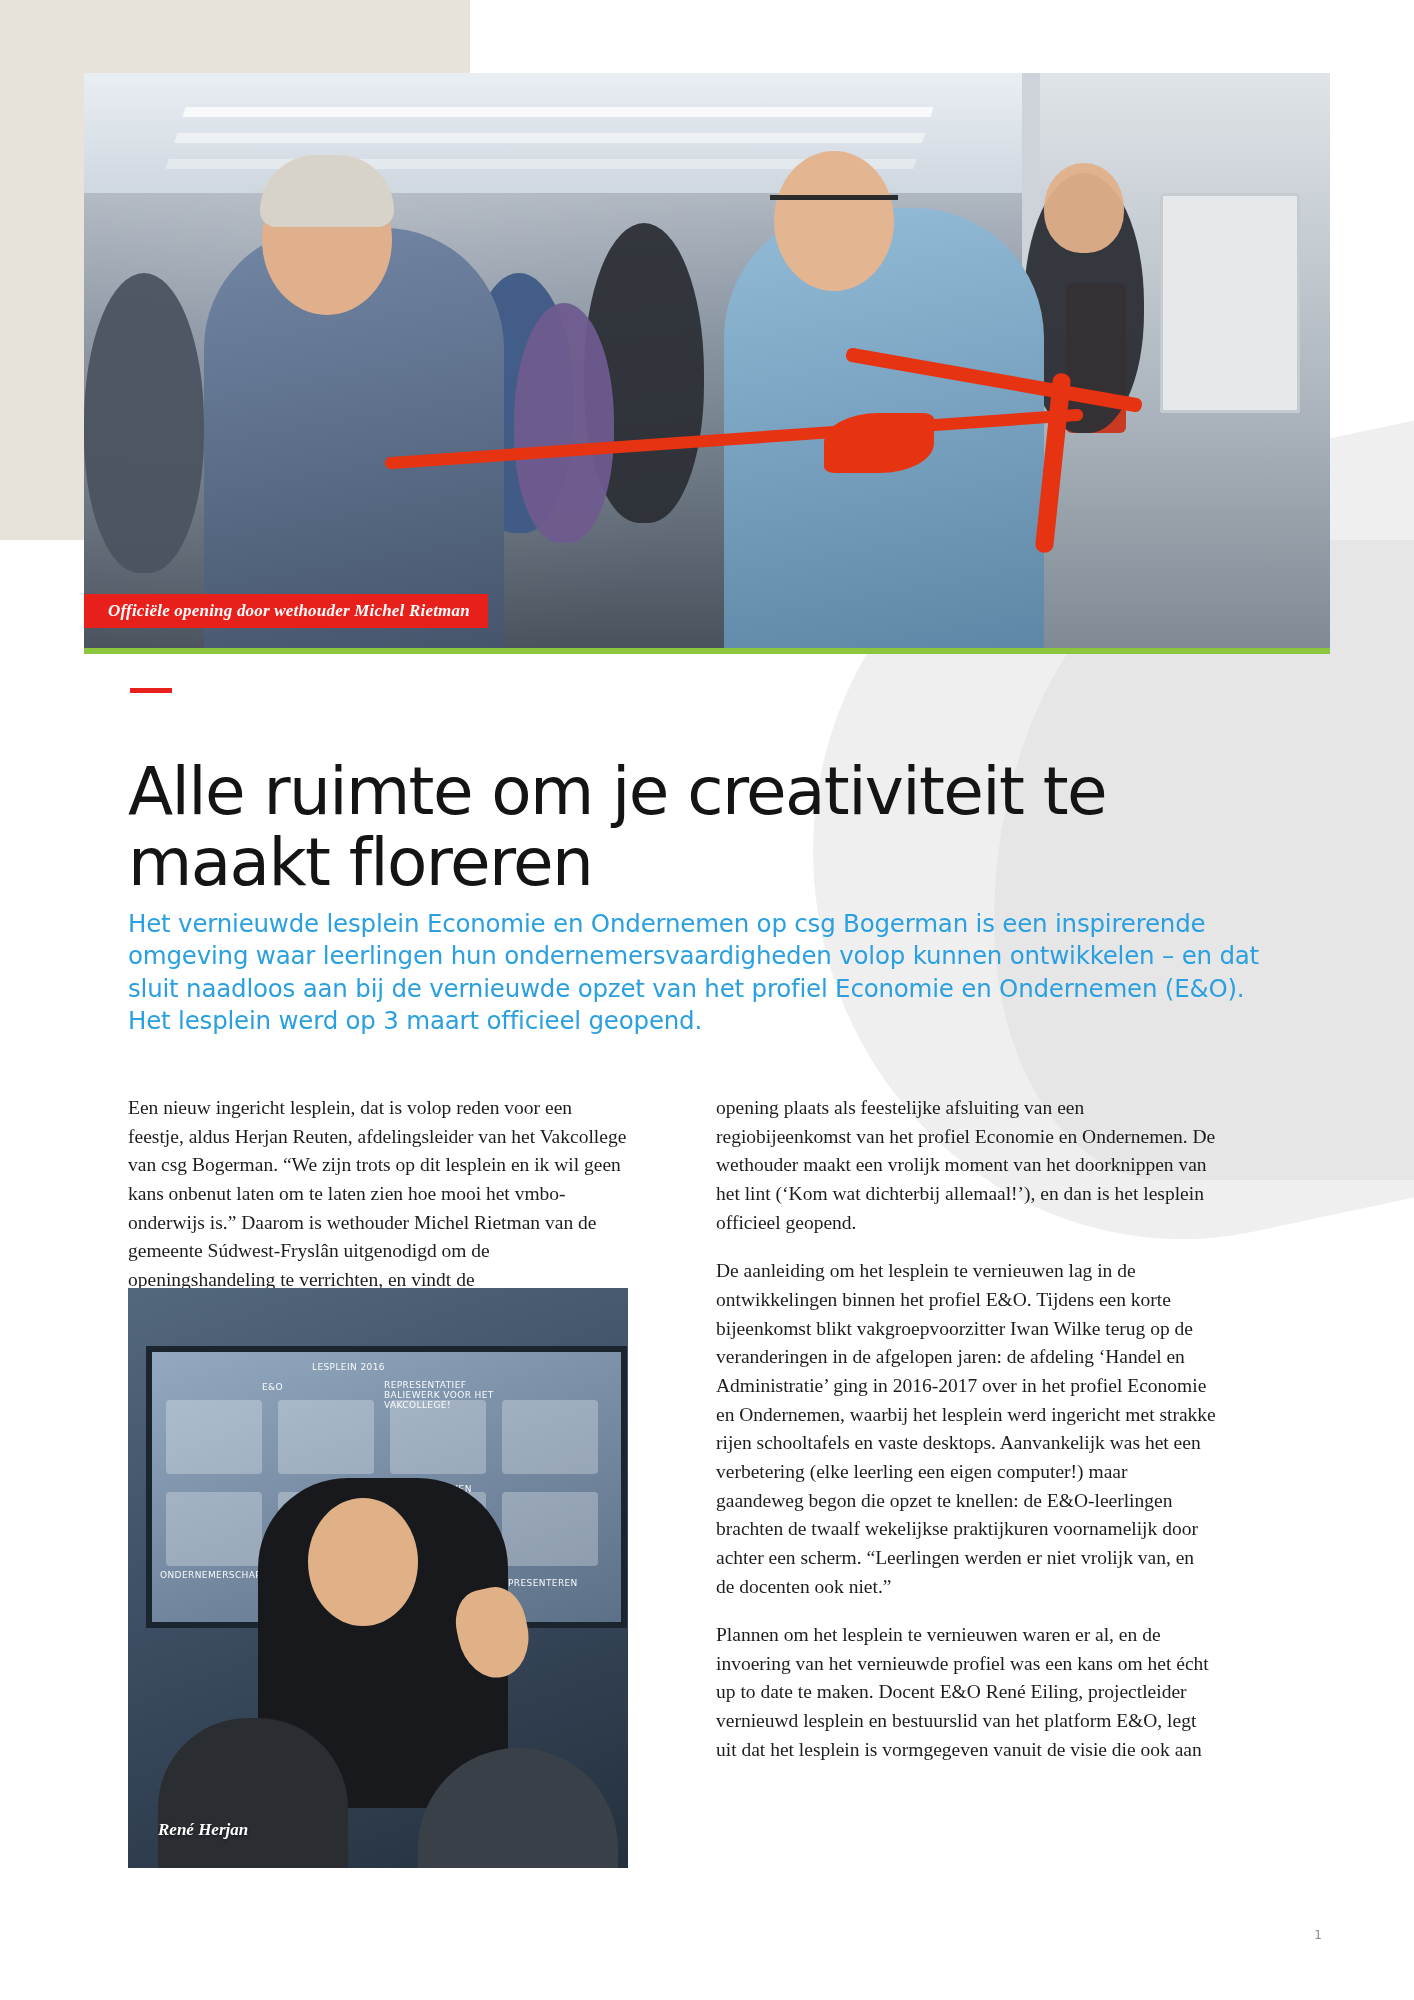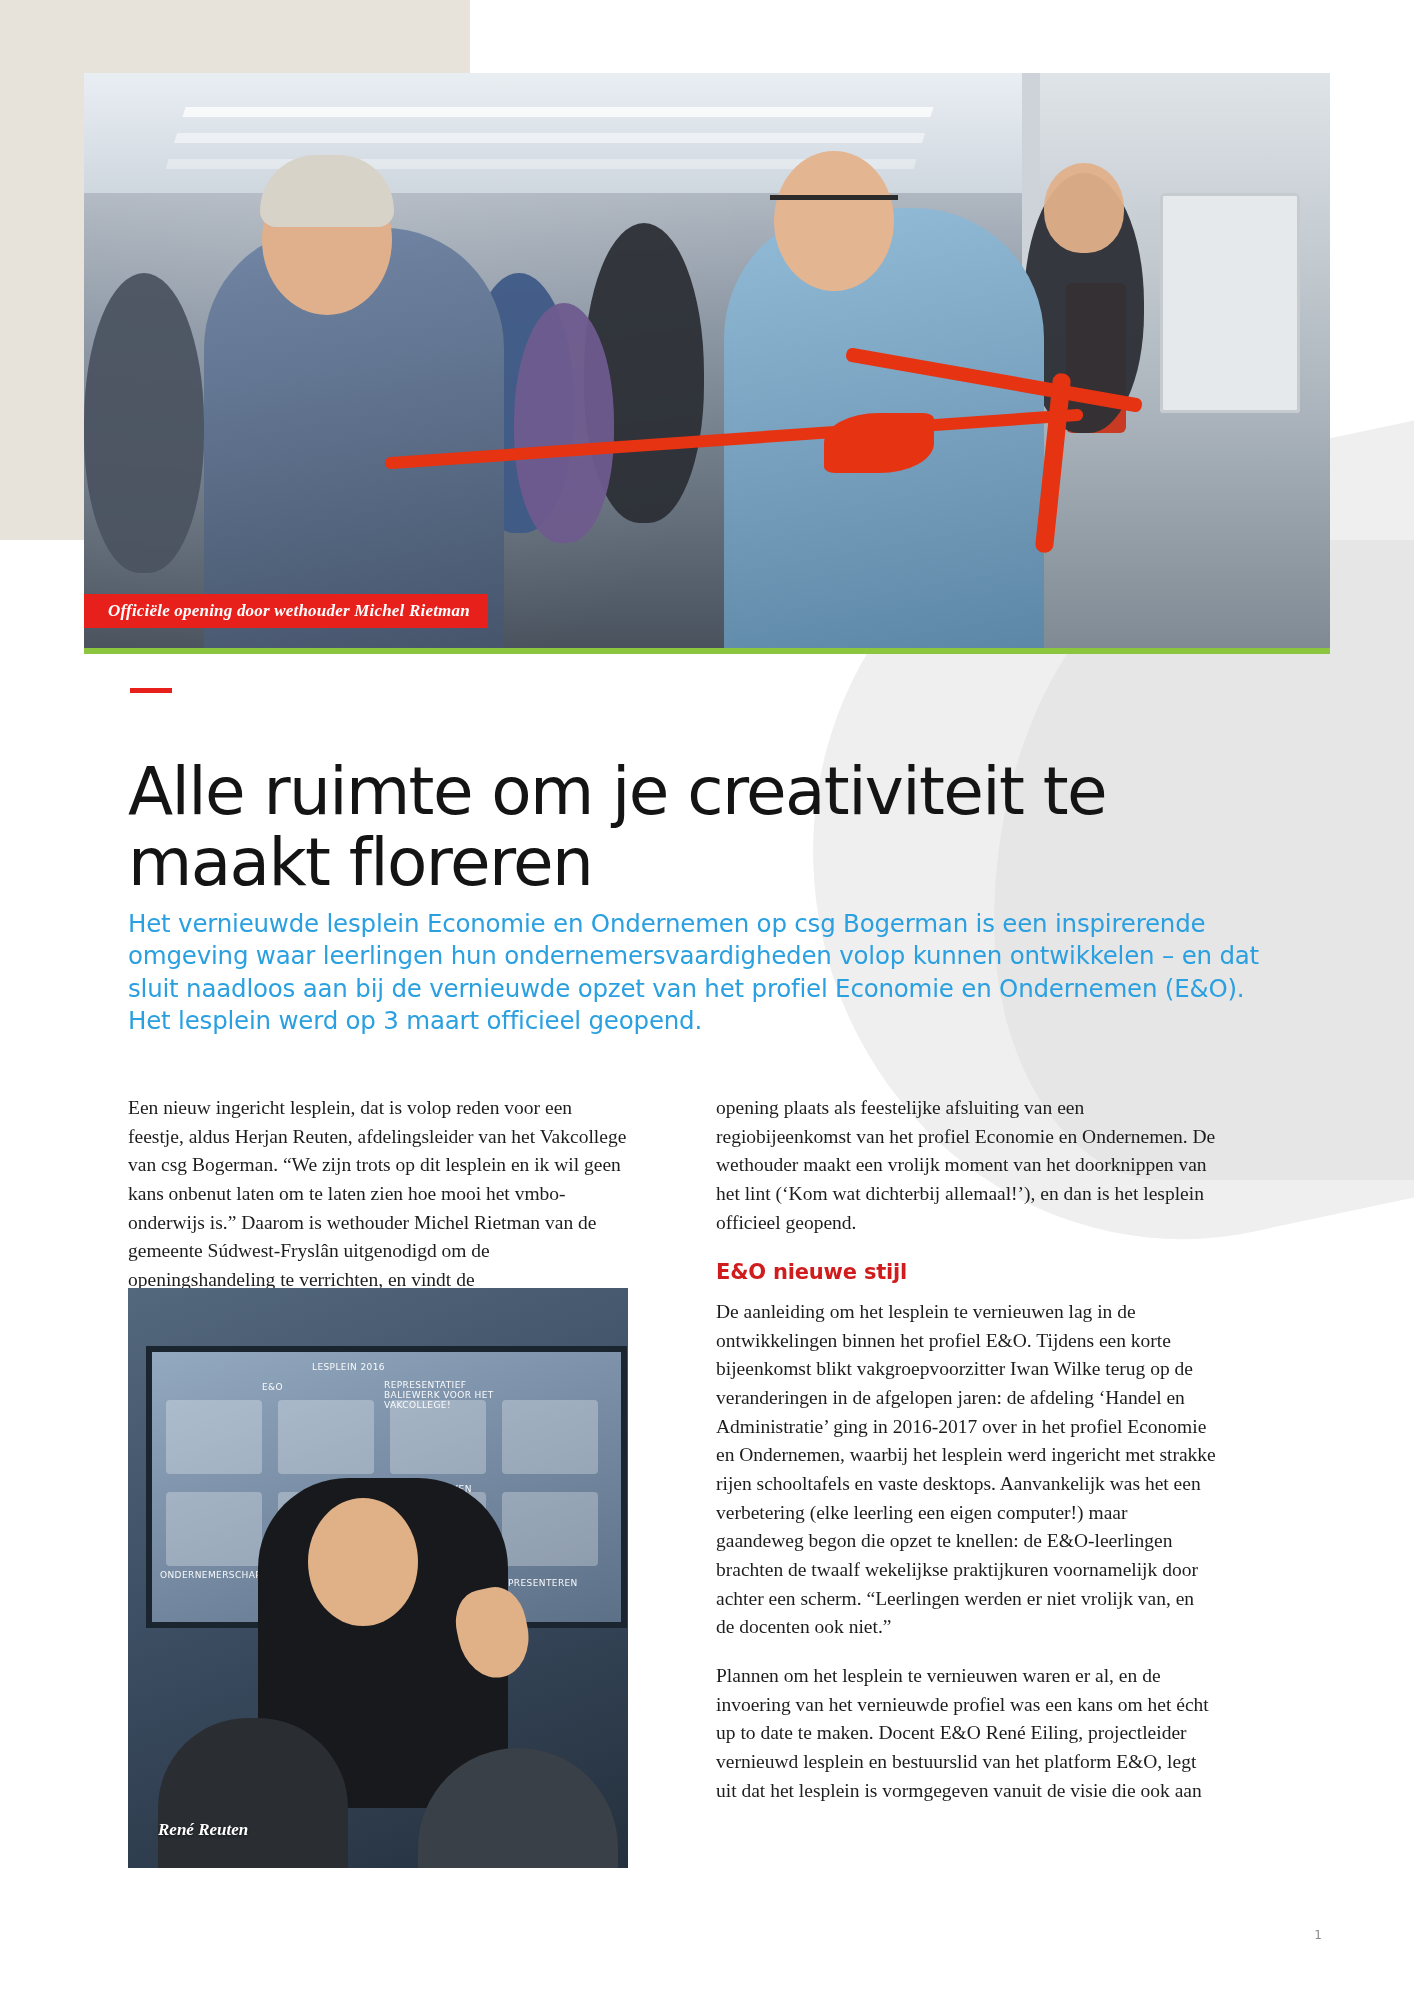--- a/index.html
+++ b/index.html
@@ -397,24 +397,23 @@
         <div class="label" style="left:232px;top:28px;width:120px;">REPRESENTATIEF BALIEWERK VOOR HET VAKCOLLEGE!</div>
         <div class="label" style="left:244px;top:132px;">SAMENWERKEN</div>
         <div class="label" style="left:356px;top:226px;">PRESENTEREN</div>
       </div>
       <div class="p2-figure"></div>
       <div class="p2-head"></div>
       <div class="p2-hand"></div>
       <div class="p2-fg-head"></div>
       <div class="p2-fg-head2"></div>
     </div>
-    <div class="photo2-caption">René Reuten</div>
+    <div class="photo2-caption">René Herjan</div>
   </div>
 
   <div class="col col-right">
     <p>opening plaats als feestelijke afsluiting van een regiobijeenkomst van het profiel Economie en Ondernemen. De wethouder maakt een vrolijk moment van het doorknippen van het lint (‘Kom wat dichterbij allemaal!’), en dan is het lesplein officieel geopend.</p>
-    <div class="subhead">E&amp;O nieuwe stijl</div>
     <p>De aanleiding om het lesplein te vernieuwen lag in de ontwikkelingen binnen het profiel E&amp;O. Tijdens een korte bijeenkomst blikt vakgroepvoorzitter Iwan Wilke terug op de veranderingen in de afgelopen jaren: de afdeling ‘Handel en Administratie’ ging in 2016-2017 over in het profiel Economie en Ondernemen, waarbij het lesplein werd ingericht met strakke rijen schooltafels en vaste desktops. Aanvankelijk was het een verbetering (elke leerling een eigen computer!) maar gaandeweg begon die opzet te knellen: de E&amp;O-leerlingen brachten de twaalf wekelijkse praktijkuren voornamelijk door achter een scherm. “Leerlingen werden er niet vrolijk van, en de docenten ook niet.”</p>
     <p>Plannen om het lesplein te vernieuwen waren er al, en de invoering van het vernieuwde profiel was een kans om het écht up to date te maken. Docent E&amp;O René Eiling, projectleider vernieuwd lesplein en bestuurslid van het platform E&amp;O, legt uit dat het lesplein is vormgegeven vanuit de visie die ook aan</p>
   </div>
 
   <div class="page-number">1</div>
 </div>
 
 </body></html>

